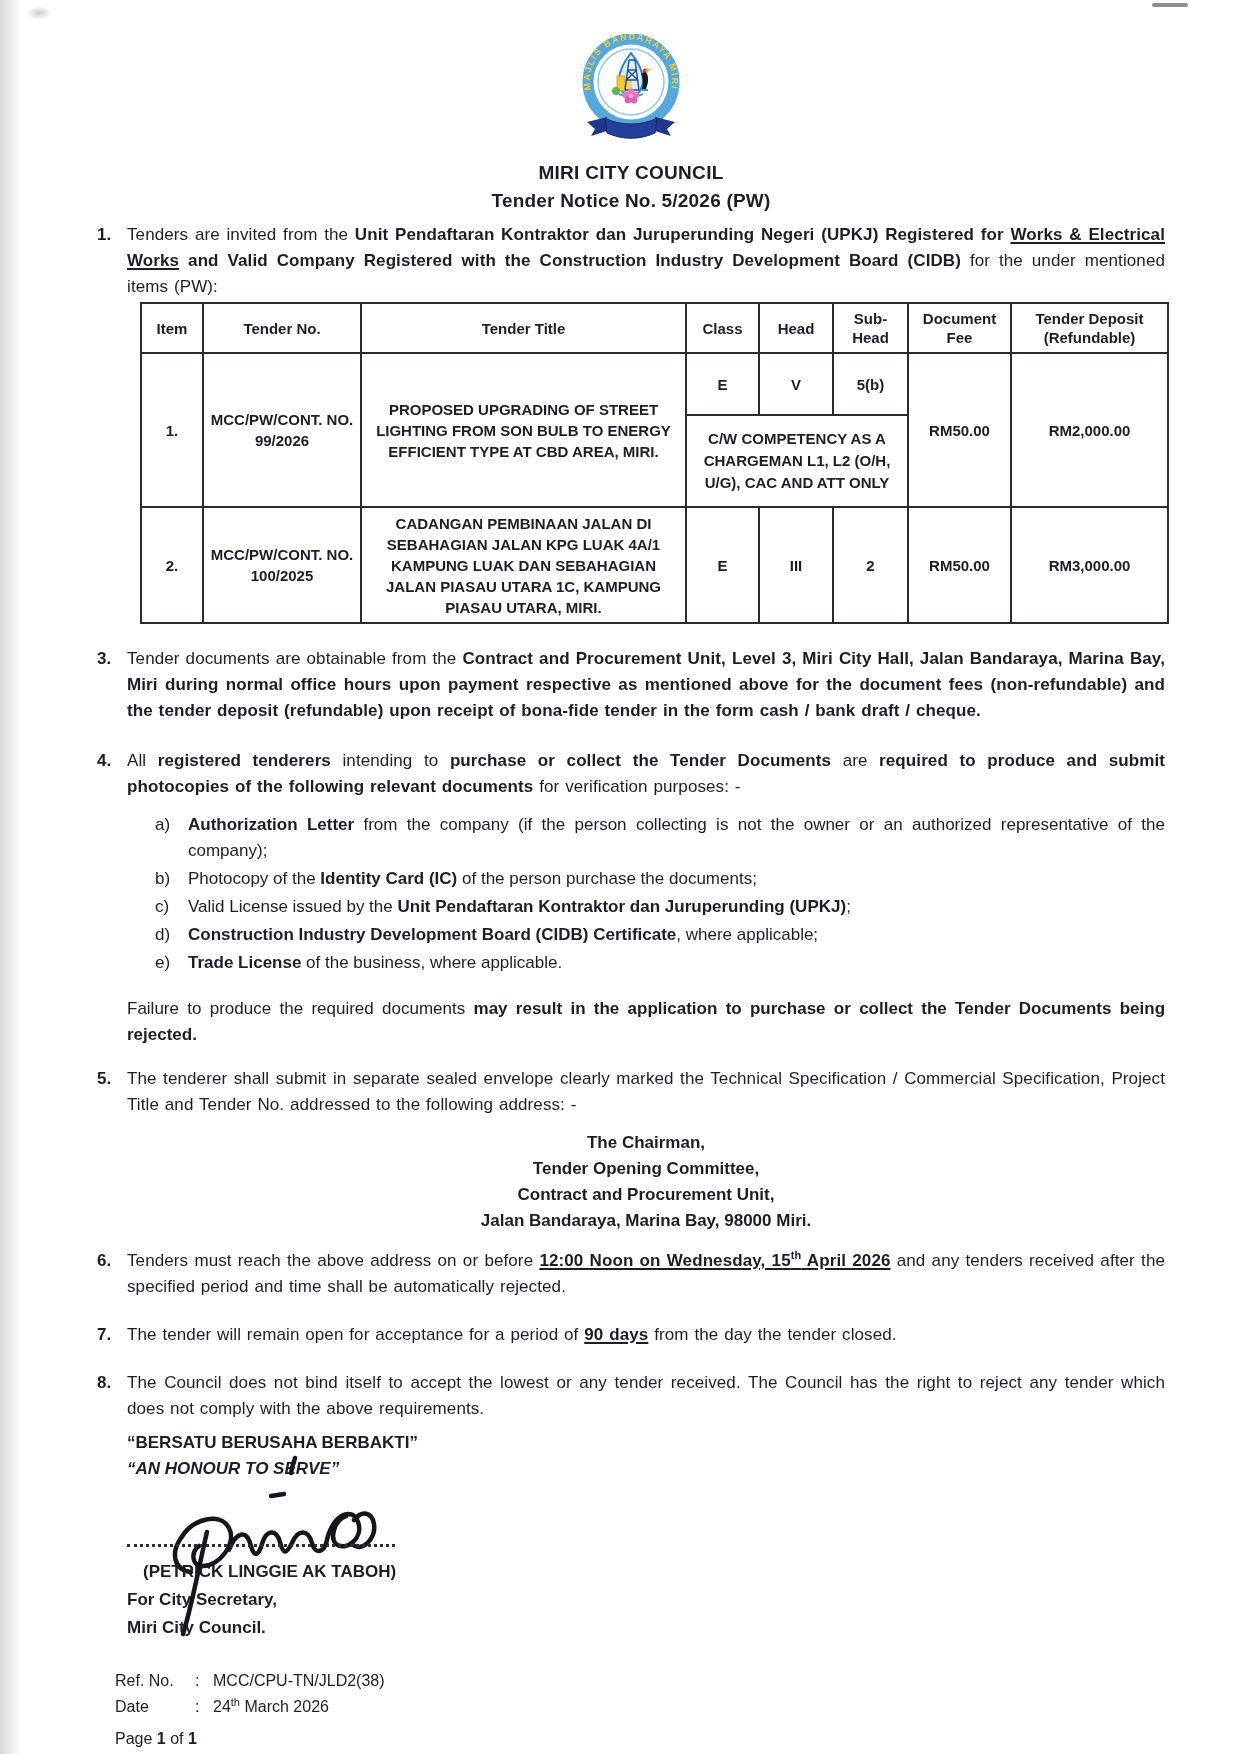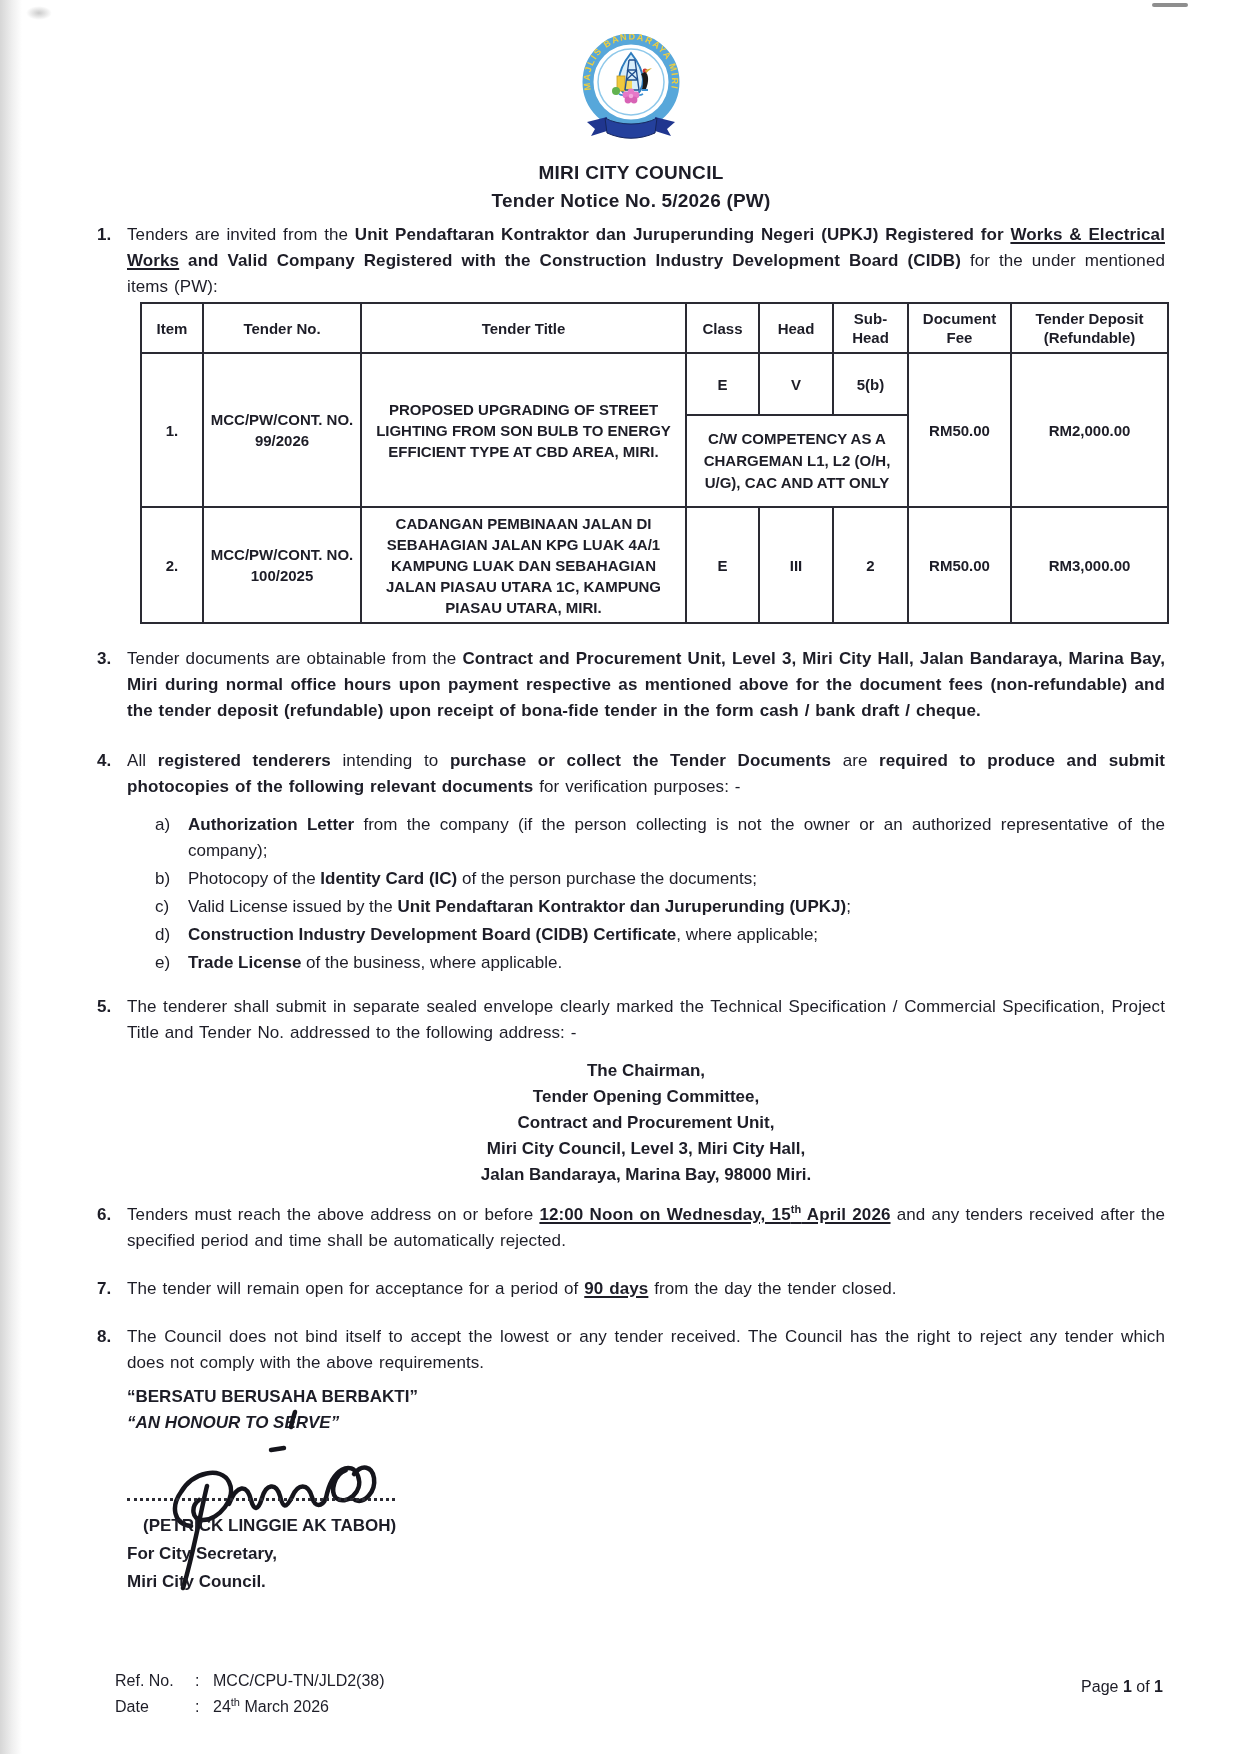--- a/index.html
+++ b/index.html
@@ -43,21 +43,21 @@
   .failure .sp{width:30px;flex:none;}
   .failure .ftxt{flex:1;text-align:justify;}
   .addr{margin-top:12px;padding-left:30px;text-align:center;font-size:17px;line-height:26px;font-weight:bold;}
   .motto{margin-left:30px;margin-top:8px;font-size:17px;line-height:26px;font-weight:bold;}
   .sig-area{position:relative;margin-left:30px;height:160px;margin-top:0;}
   .sig-svg{position:absolute;left:18px;top:-26px;overflow:visible;}
   .dotline{position:absolute;left:0;top:62px;width:268px;border-bottom:3px dotted #2c2c34;}
   .sig-name{position:absolute;left:16px;top:80px;font-size:17px;font-weight:bold;}
   .sig-role1{position:absolute;left:0;top:108px;font-size:17px;font-weight:bold;}
   .sig-role2{position:absolute;left:0;top:136px;font-size:17px;font-weight:bold;}
-  .footer{position:absolute;left:115px;top:1668px;width:1048px;display:flex;justify-content:space-between;font-size:16px;line-height:26px;}
+  .footer{position:absolute;left:115px;top:1668px;width:1048px;display:flex;justify-content:space-between;font-size:16px;line-height:26px;flex-direction:column;}
   .refgrid{display:grid;grid-template-columns:80px 18px auto;}
   .pageno{margin-top:6px;}
   .mt10{margin-top:10px}.mt14{margin-top:14px}.mt18{margin-top:18px}
   .mt22{margin-top:22px}.mt24{margin-top:24px}
 </style>
 </head>
 <body>
 
 <div class="page">
   <div class="scan-left"></div>
@@ -191,31 +191,34 @@
       <div class="subitem">
         <div class="lt">d)</div>
         <div class="st"><span></span><span class="b">Construction Industry Development Board (CIDB) Certificate</span><span>, where applicable;</span></div>
       </div>
       <div class="subitem">
         <div class="lt">e)</div>
         <div class="st"><span></span><span class="b">Trade License</span><span> of the business, where applicable.</span></div>
       </div>
     </div>
 
+    <div class="failure">
+      <div class="sp"></div>
+      <div class="ftxt"><span>Failure to produce the required documents </span><span class="b">may result in the application to purchase or collect the Tender Documents being rejected.</span></div>
+    </div>
 
     <div class="para mt18">
       <div class="num">5.</div>
       <div class="ptxt">The tenderer shall submit in separate sealed envelope clearly marked the Technical Specification / Commercial Specification, Project Title and Tender No. addressed to the following address: -</div>
     </div>
 
     <div class="addr">
       <div>The Chairman,</div>
       <div>Tender Opening Committee,</div>
       <div>Contract and Procurement Unit,</div>
-      <div>Miri City Council, Level 3, Miri City Hall,</div>
       <div>Jalan Bandaraya, Marina Bay, 98000 Miri.</div>
     </div>
 
     <div class="para mt14">
       <div class="num">6.</div>
       <div class="ptxt"><span>Tenders must reach the above address on or before </span><span class="bu"><span>12:00 Noon on Wednesday, 15</span><sup>th</sup><span> April 2026</span></span><span> and any tenders received after the specified period and time shall be automatically rejected.</span></div>
     </div>
 
     <div class="para mt22">
       <div class="num">7.</div>

